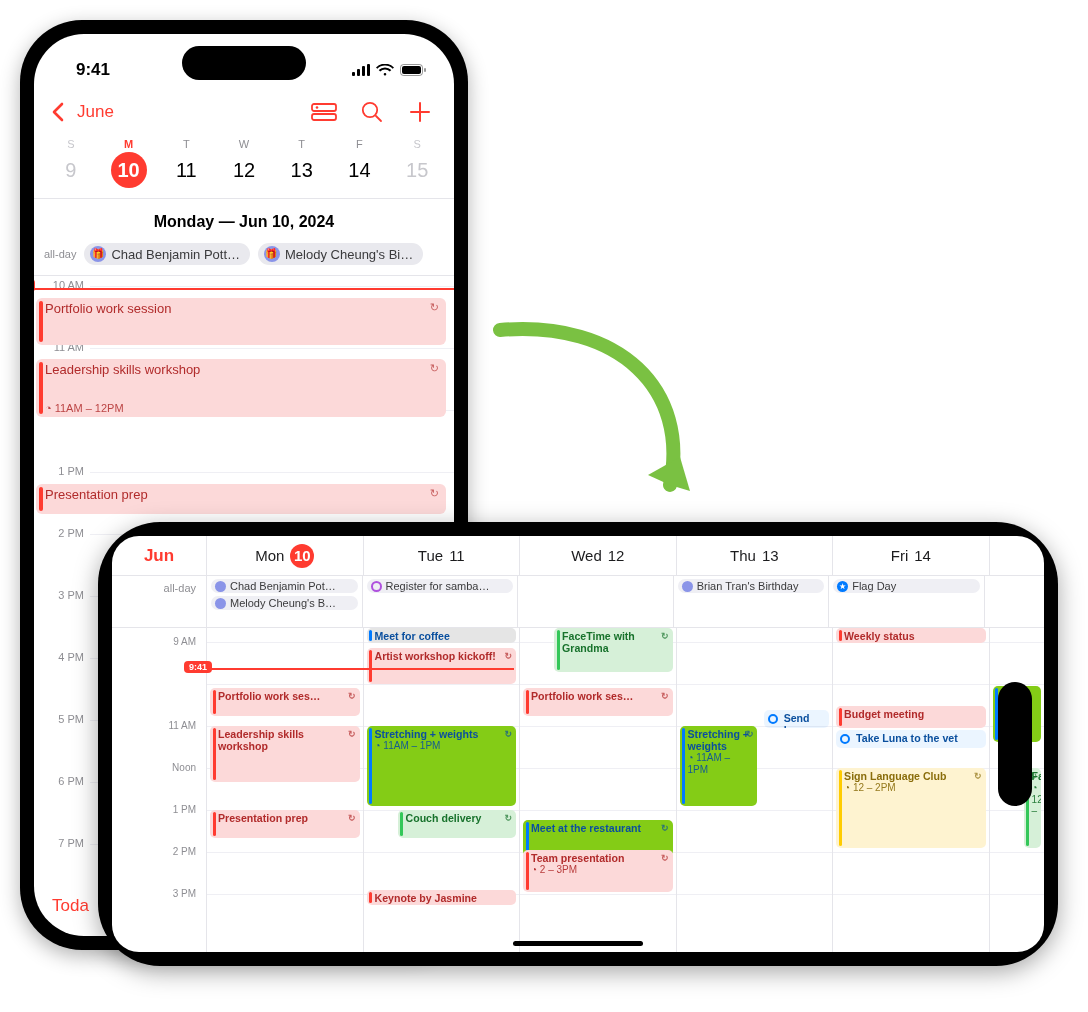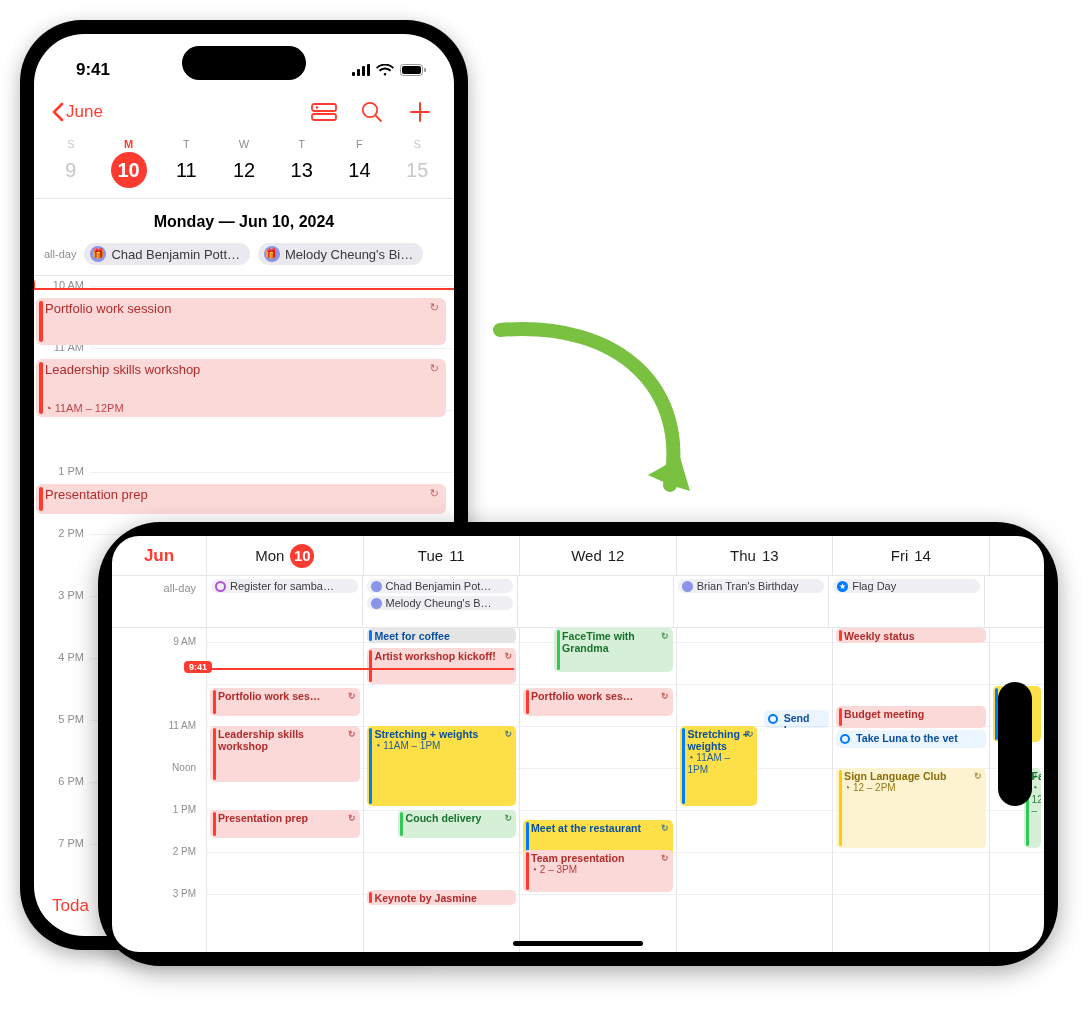--- a/index.html
+++ b/index.html
@@ -45,21 +45,21 @@
     font-size: 17px; font-weight: 600;
   }
   .status-icons { display:flex; gap:6px; align-items:center; }
   .status-icons svg { flex-shrink:0; }
 
   .nav-row {
     display: flex; align-items: center;
     padding: 8px 18px 4px 18px;
     gap: 4px;
   }
-  .back-btn { display:flex; color:#ff3b30; font-size:17px; gap:2px;}
+  .back-btn { display:flex; color:#ff3b30; font-size:17px; gap:13px;}
   .nav-spacer { flex:1; }
   .nav-icon { width:32px; height:32px; display:flex; align-items:center; justify-content:center; color:#ff3b30; margin-left:12px; }
 
   .dow-row {
     display:flex; padding: 6px 8px 0 8px;
     font-size: 11px; color:#8e8e93; text-align:center;
   }
   .dow-row > div { flex:1; }
   .dow-row .active { color:#ff3b30; font-weight:600; }
   .dow-row .wknd { color:#c7c7cc; }
@@ -268,21 +268,21 @@
     font-size:10.6px; font-weight:600;
     overflow:hidden;
     line-height:1.15;
   }
   .wev .bar {
     position:absolute; left:2.5px; top:2px; bottom:2px; width:3px; border-radius:2px;
   }
   .wev .rep { position:absolute; right:4px; top:3px; font-size:9px; opacity:.7; }
   .wev .sub2 { font-size:10px; font-weight:400; opacity:.9;}
   .wev-red { background:#fcd9d9; color:#b12b2b; } .wev-red .bar{background:#ff3b30;}
-  .wev-blue{ background:#fde047; color:#0a4f9e; } .wev-blue .bar{background:#007aff;}
+  .wev-blue{ background:#84cc16; color:#0a4f9e; } .wev-blue .bar{background:#007aff;}
   .wev-green{background:#d6f0d8; color:#18722c;margin-left:31px;} .wev-green .bar{background:#34c759;}
   .wev-yel { background:#fef3d0; color:#8a6d0b;} .wev-yel .bar{background:#ffcc00;}
   .wev-blueO{ background:rgba(0,122,255,.08); color:#0a4f9e;}
   .wev-blueO .ring{
     position:absolute; left:4px; top:4px; width:10px; height:10px;
     border:2px solid #007aff; border-radius:50%;
   }
   .wev-blueO { padding-left:20px; }
 
   
@@ -481,36 +481,36 @@
         </div>
       <div class="wk-day">
           <span>Fri</span>
           <span class="num">14</span>
         </div>
       <div class="wk-day sat"></div>
     </div>
 
     <div class="wk-allday">
       <div class="wk-ad-lbl">all-day</div>
-      <div class="wk-ad-col">
-        <div class="mini-chip">
-            <span class="md md-pur"></span>
-            <span>Register for samba…</span>
-          </div>
-      </div>
       <div class="wk-ad-col">
         <div class="mini-chip">
             <span class="md md-gift"></span>
             <span>Chad Benjamin Pot…</span>
           </div>
         <div class="mini-chip">
             <span class="md md-gift"></span>
             <span>Melody Cheung's B…</span>
           </div>
       </div>
+      <div class="wk-ad-col">
+        <div class="mini-chip">
+            <span class="md md-pur"></span>
+            <span>Register for samba…</span>
+          </div>
+      </div>
       <div class="wk-ad-col"></div>
       <div class="wk-ad-col">
         <div class="mini-chip">
             <span class="md md-gift"></span>
             <span>Brian Tran's Birthday</span>
           </div>
       </div>
       <div class="wk-ad-col">
         <div class="mini-chip">
             <span class="md md-star">★</span>

